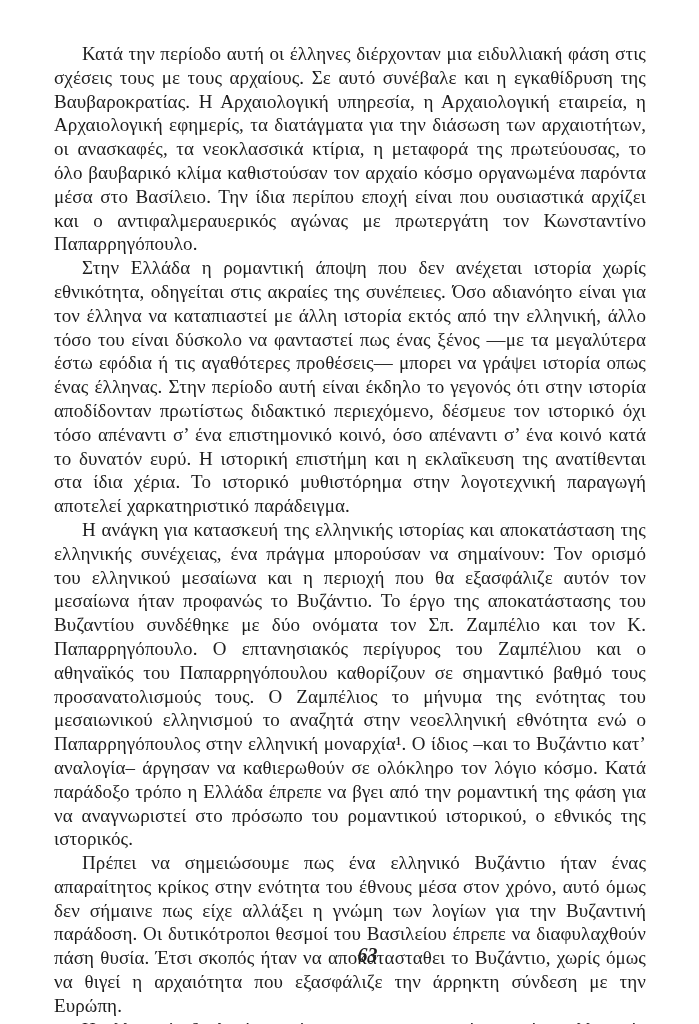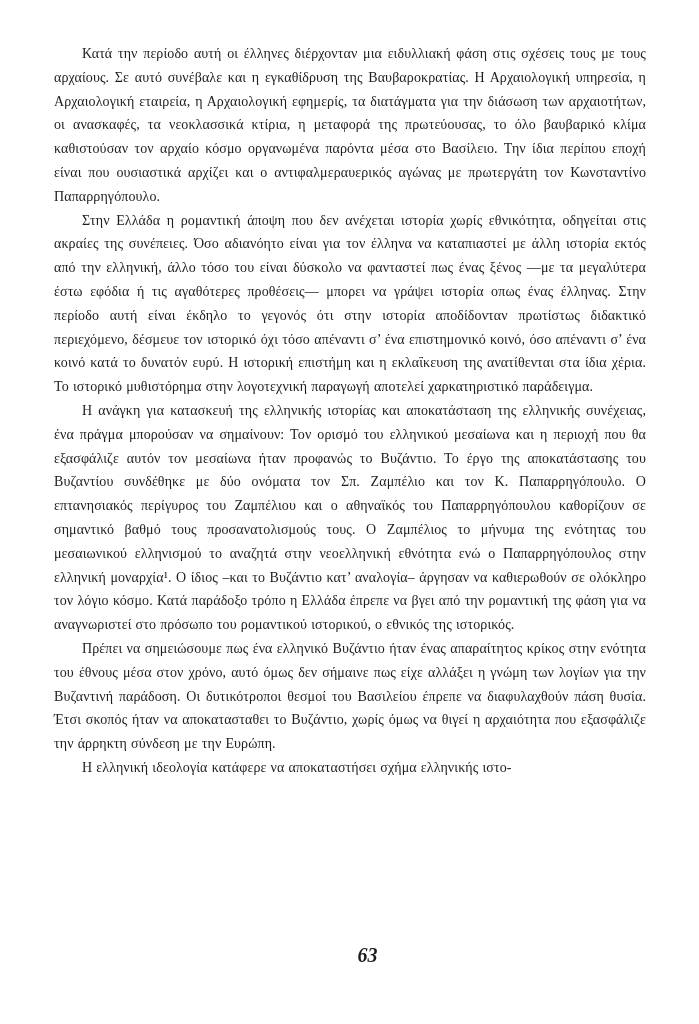--- a/index.html
+++ b/index.html
@@ -24,21 +24,21 @@
     left: 54px;
     top: 42px;
     width: 592px;
   }
   .para {
     margin: 0;
     padding: 0;
     text-indent: 28px;
     text-align: justify;
     font-family: "Liberation Serif", "DejaVu Serif", serif;
-    font-size: 14px;
+    font-size: 19px;
     line-height: 23.8px;
     color: var(--ink);
     letter-spacing: 0.1px;
     word-spacing: 0.5px;
     hyphens: none;
   }
   .page-number {
     position: absolute;
     top: 944px;
     left: 0;

